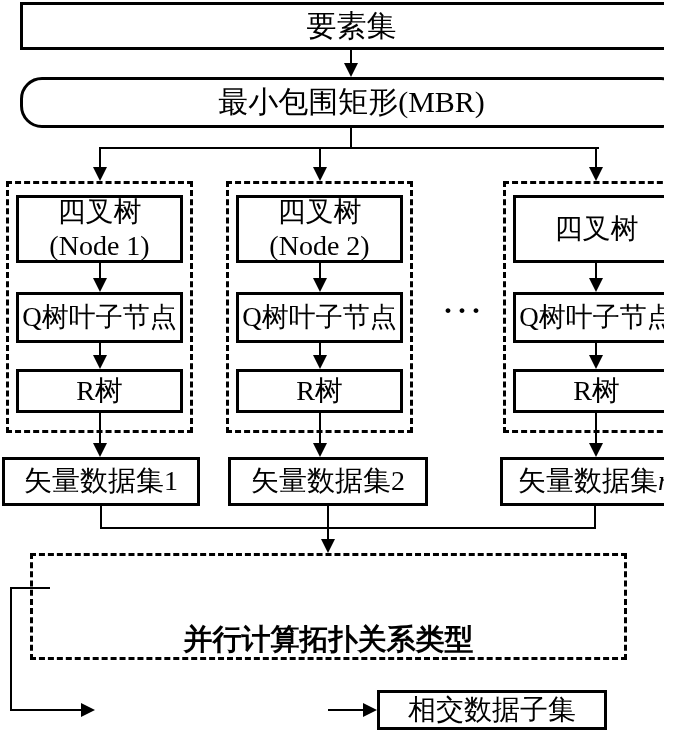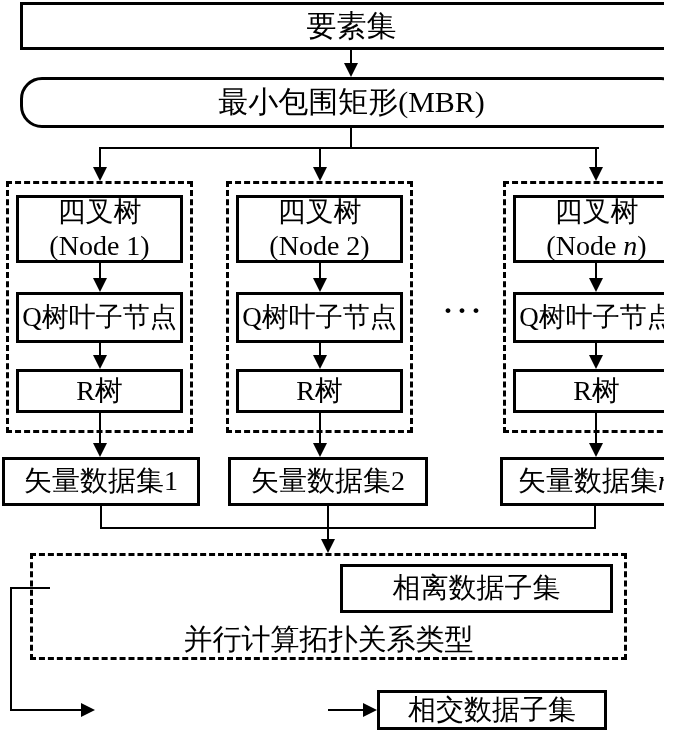--- a/index.html
+++ b/index.html
@@ -85,21 +85,20 @@
   <div class="arr-d" style="left:313px; top:355px;"></div>
   <div class="box" style="left:236px; top:369px; width:167px; height:44px;">R树</div>
   <div class="vl" style="left:319px; top:413px; height:31px;"></div>
   <div class="arr-d" style="left:313px; top:443px;"></div>
 
   <div class="ellipsis" style="left:443px; top:293px;">···</div>
 
   <div class="dashedbox" style="left:503px; top:181px; width:187px; height:252px;"></div>
   <div class="box two-line" style="left:513px; top:195px; width:167px; height:68px;">
     <span>四叉树</span>
-    <span><span>(Node </span><span class="var">n</span><span>)</span></span>
   </div>
   <div class="vl" style="left:595px; top:263px; height:16px;"></div>
   <div class="arr-d" style="left:589px; top:278px;"></div>
   <div class="box" style="left:513px; top:292px; width:167px; height:51px; font-size:27px;">Q树叶子节点</div>
   <div class="vl" style="left:595px; top:343px; height:13px;"></div>
   <div class="arr-d" style="left:589px; top:355px;"></div>
   <div class="box" style="left:513px; top:369px; width:167px; height:44px;">R树</div>
   <div class="vl" style="left:595px; top:413px; height:31px;"></div>
   <div class="arr-d" style="left:589px; top:443px;"></div>
 
@@ -116,22 +115,21 @@
       <span class="var">n</span>
   </div>
 
   <div class="vl" style="left:100px; top:506px; height:23px;"></div>
   <div class="vl" style="left:594px; top:506px; height:23px;"></div>
   <div class="hl" style="left:100px; top:527px; width:496px;"></div>
   <div class="vl" style="left:327px; top:506px; height:34px;"></div>
   <div class="arr-d" style="left:321px; top:539px;"></div>
 
   <div class="dashedbox" style="left:30px; top:553px; width:597px; height:107px;"></div>
-  <div class="box" style="left:340px; top:564px; width:273px; height:49px;">相离数据子集</div>
-  <div class="region-label" style="left:30px; top:620px; width:597px;">并行计算拓扑关系类型</div>
+  <div class="region-label" style="left:30px; top:620px; width:597px;font-weight:bold;">并行计算拓扑关系类型</div>
 
   <div class="hl" style="left:10px; top:587px; width:40px;"></div>
   <div class="vl" style="left:10px; top:587px; height:124px;"></div>
   <div class="hl" style="left:10px; top:709px; width:71px;"></div>
   <div class="arr-r" style="left:81px; top:703px;"></div>
 
   <div class="hl" style="left:328px; top:709px; width:35px;"></div>
   <div class="arr-r" style="left:363px; top:703px;"></div>
   <div class="box" style="left:377px; top:690px; width:230px; height:40px;">相交数据子集</div>
 

